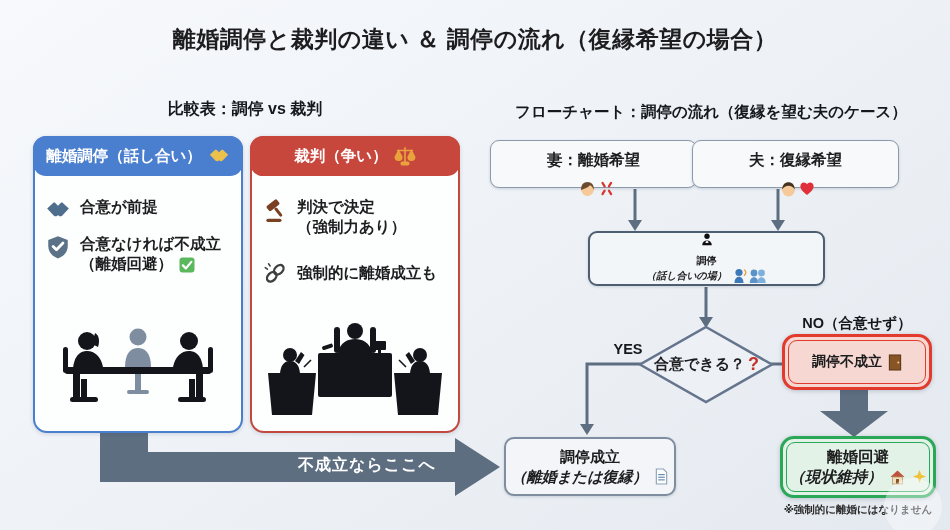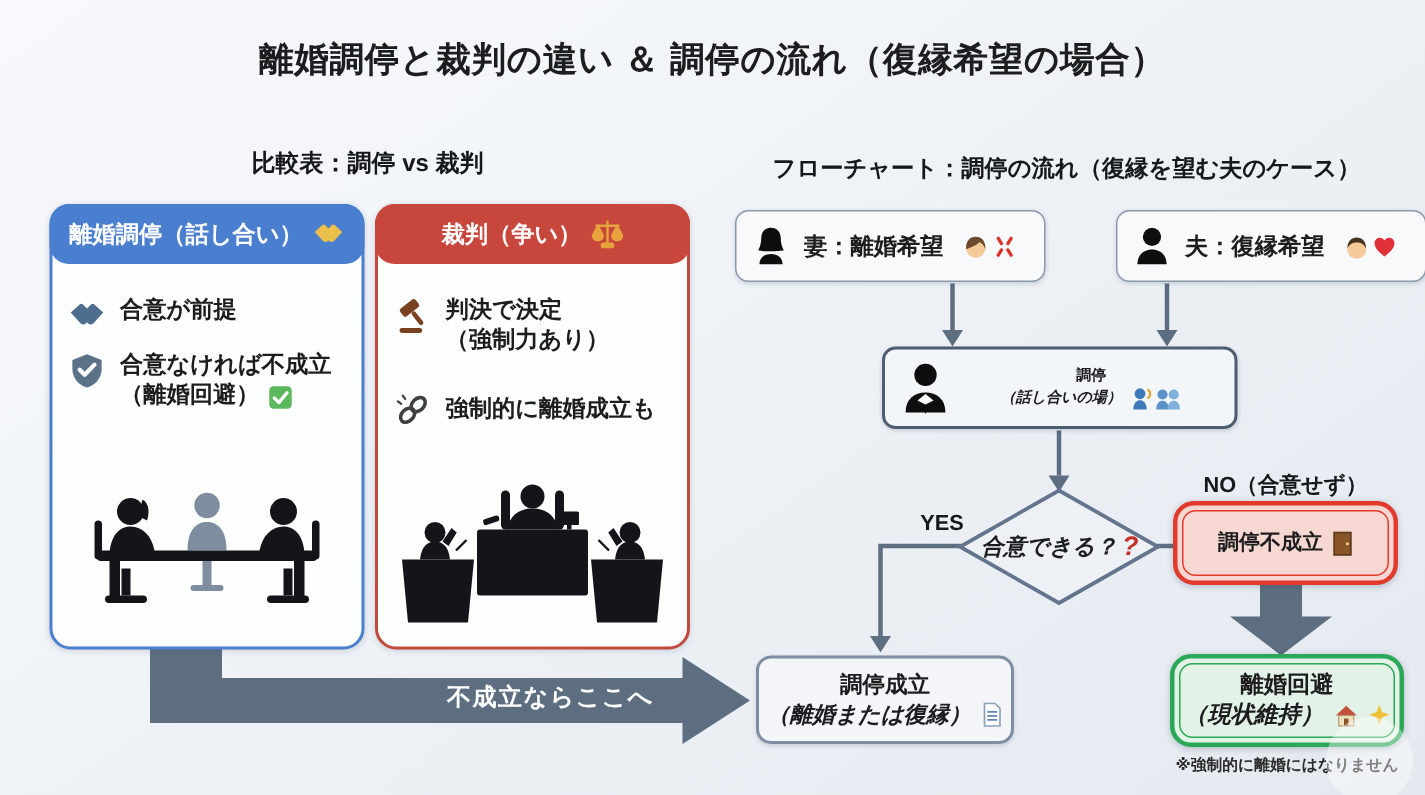--- a/index.html
+++ b/index.html
@@ -27,35 +27,35 @@
   .card.red .card-header{background:#c8473d;}
   .card-body{position:absolute;left:10px;right:6px;top:48px;}
   .item-row{display:flex;align-items:flex-start;gap:9px;margin-top:11px;}
   .item-row .txt{font-size:15.5px;font-weight:bold;line-height:1.32;}
   .line2:empty{display:none;}
   .l2wrap{display:flex;align-items:center;gap:5px;}
   .scene{position:absolute;left:8px;right:8px;bottom:6px;height:114px;}
   
   .fbox{position:absolute;box-sizing:border-box;display:flex;align-items:center;
         background:#f7f9fb;border:1.6px solid #8b99ab;border-radius:9px;
-        box-shadow:0 1px 3px rgba(40,60,90,.18);font-weight:bold;}
+        box-shadow:0 1px 3px rgba(40,60,90,.18);font-weight:bold;flex-direction:column;}
   .wife-box{left:490px;top:140px;width:207px;height:48px;padding:0 10px;gap:9px;font-size:15.5px;}
-  .husband-box{left:744px;top:140px;width:207px;height:48px;padding:0 10px;gap:9px;font-size:15.5px;}
+  .husband-box{left:692px;top:140px;width:207px;height:48px;padding:0 10px;gap:9px;font-size:15.5px;}
   .mini-icons{display:inline-flex;align-items:center;gap:2px;margin-left:4px;}
   .mediation-box{left:588px;top:231px;width:237px;height:55px;padding:0 10px;gap:8px;
         border:2px solid #4e5e70;background:#f3f6f9;font-size:10px;}
   .mediation-box .ctext{flex:1;text-align:center;line-height:1.3;}
   .crow{display:flex;align-items:center;justify-content:center;gap:6px;font-style:italic;}
   .success-box{left:504px;top:437px;width:172px;height:59px;border:2px solid #7e8da0;
         border-radius:10px;background:#f3f5f8;flex-direction:column;justify-content:center;
         font-size:15px;line-height:1.3;}
   
   .decision{position:absolute;left:640px;top:336px;width:133px;height:56px;z-index:3;
         display:flex;align-items:center;justify-content:center;gap:3px;
-        font-size:15px;font-weight:bold;font-style:italic;}
+        font-size:15px;font-weight:bold;}
   .qmark{color:#c2332a;font-size:18px;font-weight:bold;}
   .small-label{position:absolute;font-weight:bold;color:#15181c;z-index:3;}
   .yes-label{left:608px;top:341px;width:40px;text-align:center;font-size:14.5px;}
   .no-label{left:782px;top:314px;width:150px;text-align:center;font-size:14.5px;}
   
   .dbl-outer{position:absolute;box-sizing:border-box;border-radius:14px;padding:3px;z-index:2;
         box-shadow:0 1px 4px rgba(40,60,90,.25);}
   .dbl-inner{box-sizing:border-box;height:100%;border-radius:9px;display:flex;
         align-items:center;justify-content:center;font-weight:bold;}
   .fail-outer{left:782px;top:334px;width:150px;height:56px;background:#f6d7d2;border:3.5px solid #e23b2e;}

